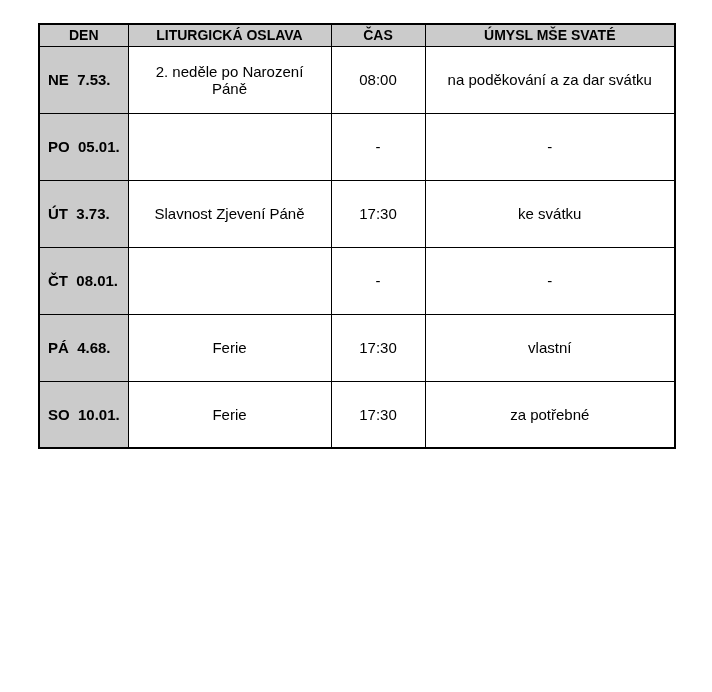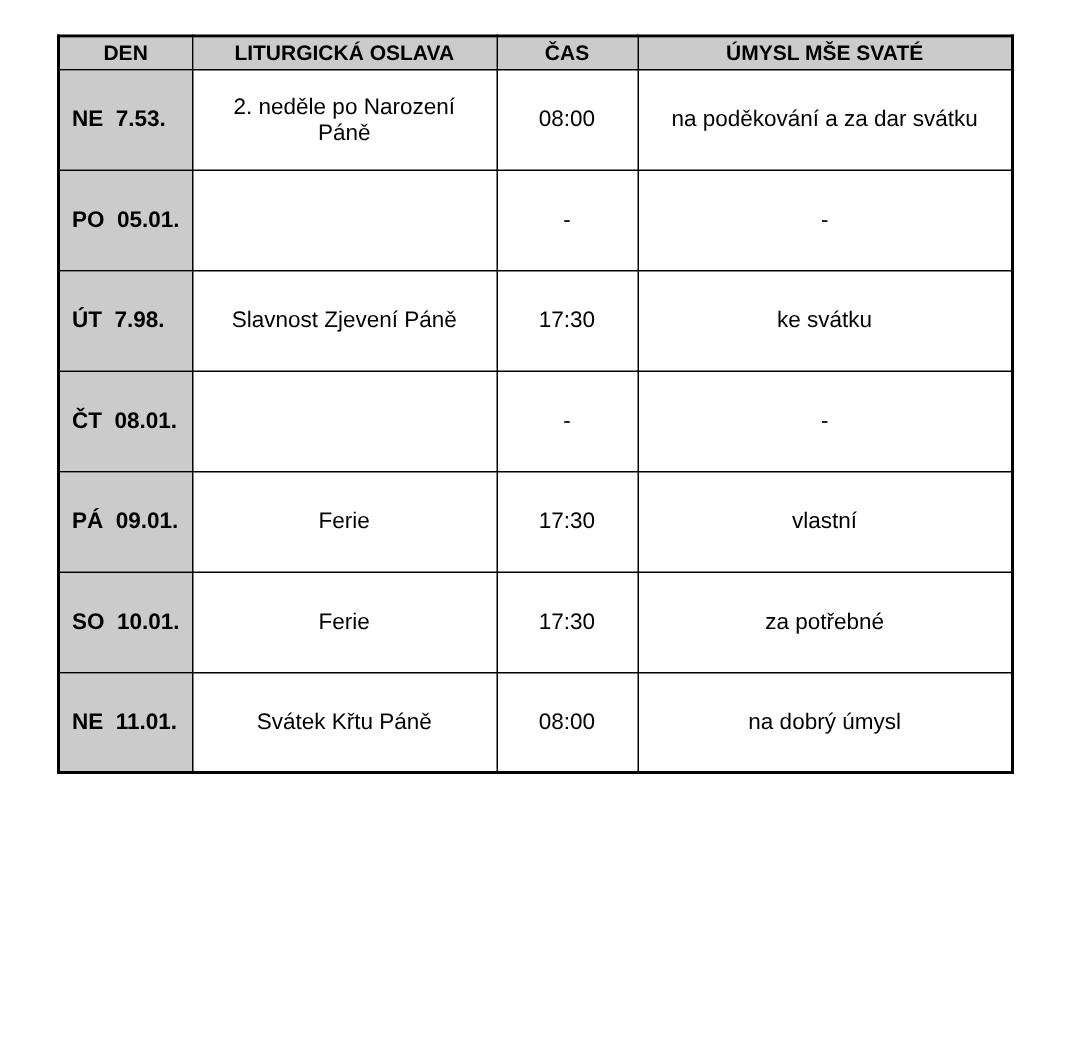--- a/index.html
+++ b/index.html
@@ -107,45 +107,39 @@
         <td>08:00</td>
         <td>na poděkování a za dar svátku</td>
       </tr>
       <tr>
         <td class="day">PO  05.01.</td>
         <td></td>
         <td>-</td>
         <td>-</td>
       </tr>
       <tr>
-        <td class="day">ÚT  7.98.</td>
+        <td class="day">ÚT  3.73.</td>
         <td>Slavnost Zjevení Páně</td>
         <td>17:30</td>
         <td>ke svátku</td>
       </tr>
       <tr>
         <td class="day">ČT  08.01.</td>
         <td></td>
         <td>-</td>
         <td>-</td>
       </tr>
       <tr>
-        <td class="day">PÁ  09.01.</td>
+        <td class="day">PÁ  4.68.</td>
         <td>Ferie</td>
         <td>17:30</td>
         <td>vlastní</td>
       </tr>
       <tr>
         <td class="day">SO  10.01.</td>
         <td>Ferie</td>
         <td>17:30</td>
         <td>za potřebné</td>
       </tr>
-      <tr>
-        <td class="day">NE  11.01.</td>
-        <td>Svátek Křtu Páně</td>
-        <td>08:00</td>
-        <td>na dobrý úmysl</td>
-      </tr>
     </tbody>
   </table>
 
 </div>
 
 </body></html>

